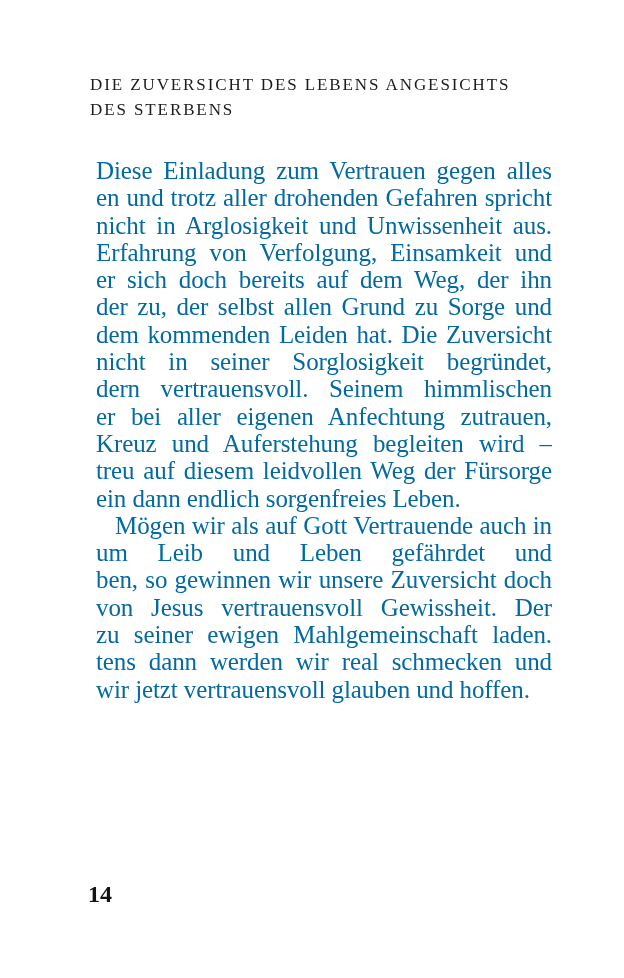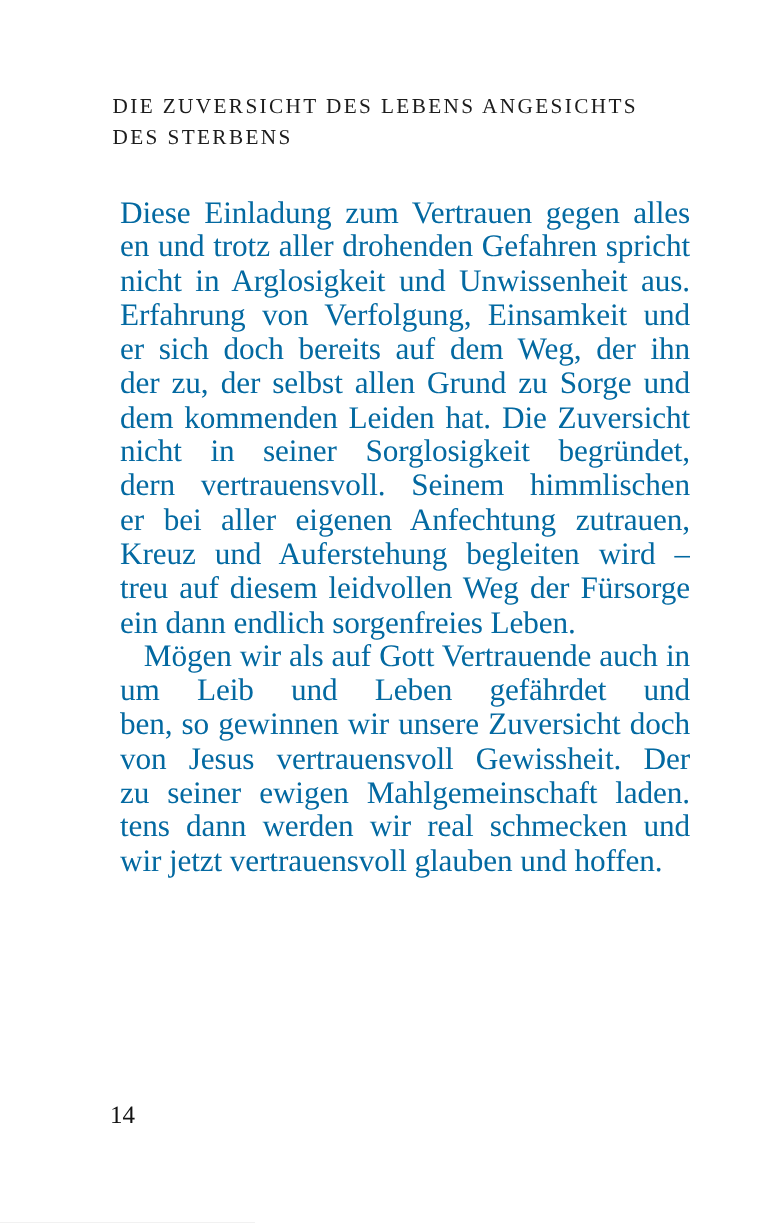--- a/index.html
+++ b/index.html
@@ -47,22 +47,23 @@
     text-align: right;
     text-align-last: left;
   }
   .line.indent {
     text-indent: 19px;
   }
   .pagenum {
     position: absolute;
     left: 88px;
     top: 881px;
-    font-size: 20px;
+    font-size: 24px;
     color: #131313;
+    font-weight: bold;
   }
 </style>
 </head>
 <body>
 
 <div class="sheet">
 
   <div class="heading">
     <div>DIE ZUVERSICHT DES LEBENS ANGESICHTS</div>
     <div>DES STERBENS</div>

